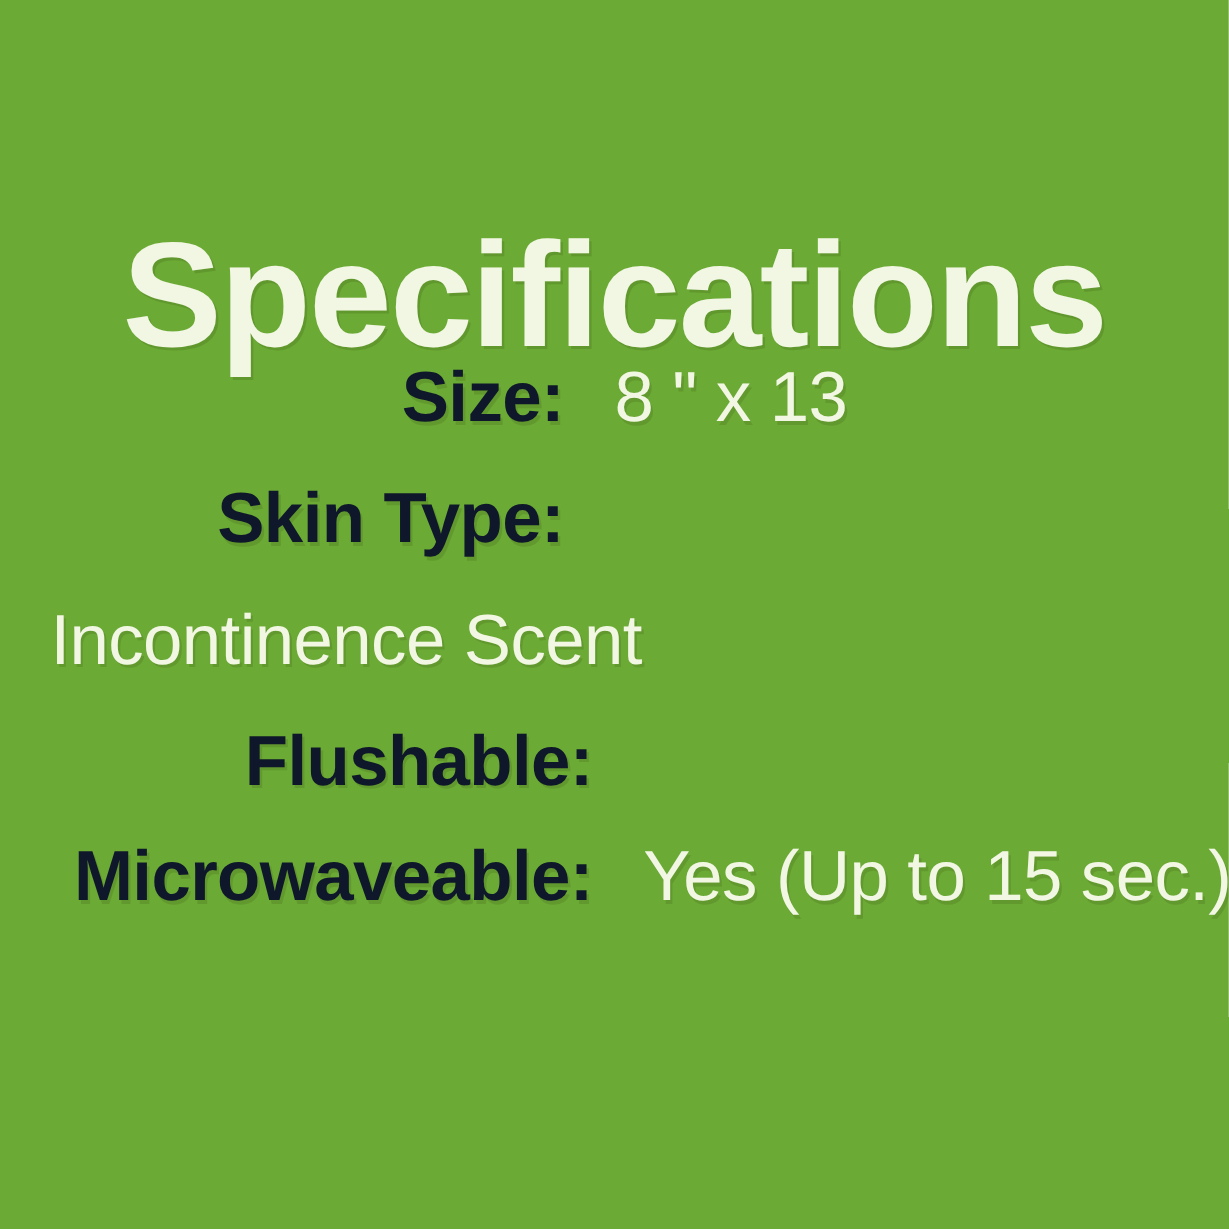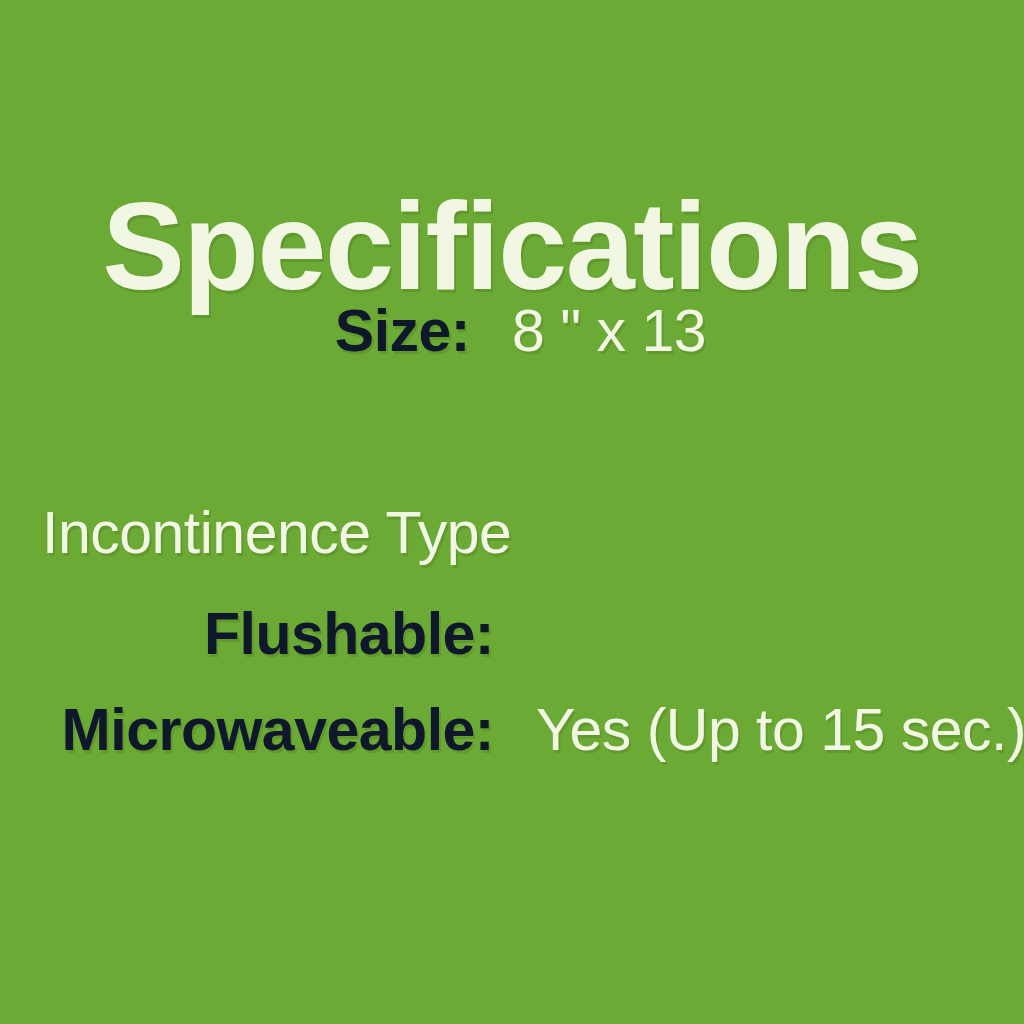--- a/index.html
+++ b/index.html
@@ -102,24 +102,25 @@
   <h1 class="spec-title">Specifications</h1>
 
   <div class="spec-table">
 
     <div class="spec-row">
       <span class="spec-label">Size:</span>
       <span class="spec-value">8 " x 13</span>
     </div>
 
     <div class="spec-row">
+      <span class="spec-label">Skin Type:</span>
     </div>
 
     <div class="spec-row">
-      <span class="spec-value">Incontinence Type</span>
+      <span class="spec-value">Incontinence Scent</span>
     </div>
 
 
     <div class="spec-row tight">
       <span class="spec-label">Flushable:</span>
     </div>
 
     <div class="spec-row tight">
       <span class="spec-label">Microwaveable:</span>
       <span class="spec-value">Yes (Up to 15 sec.)</span>

